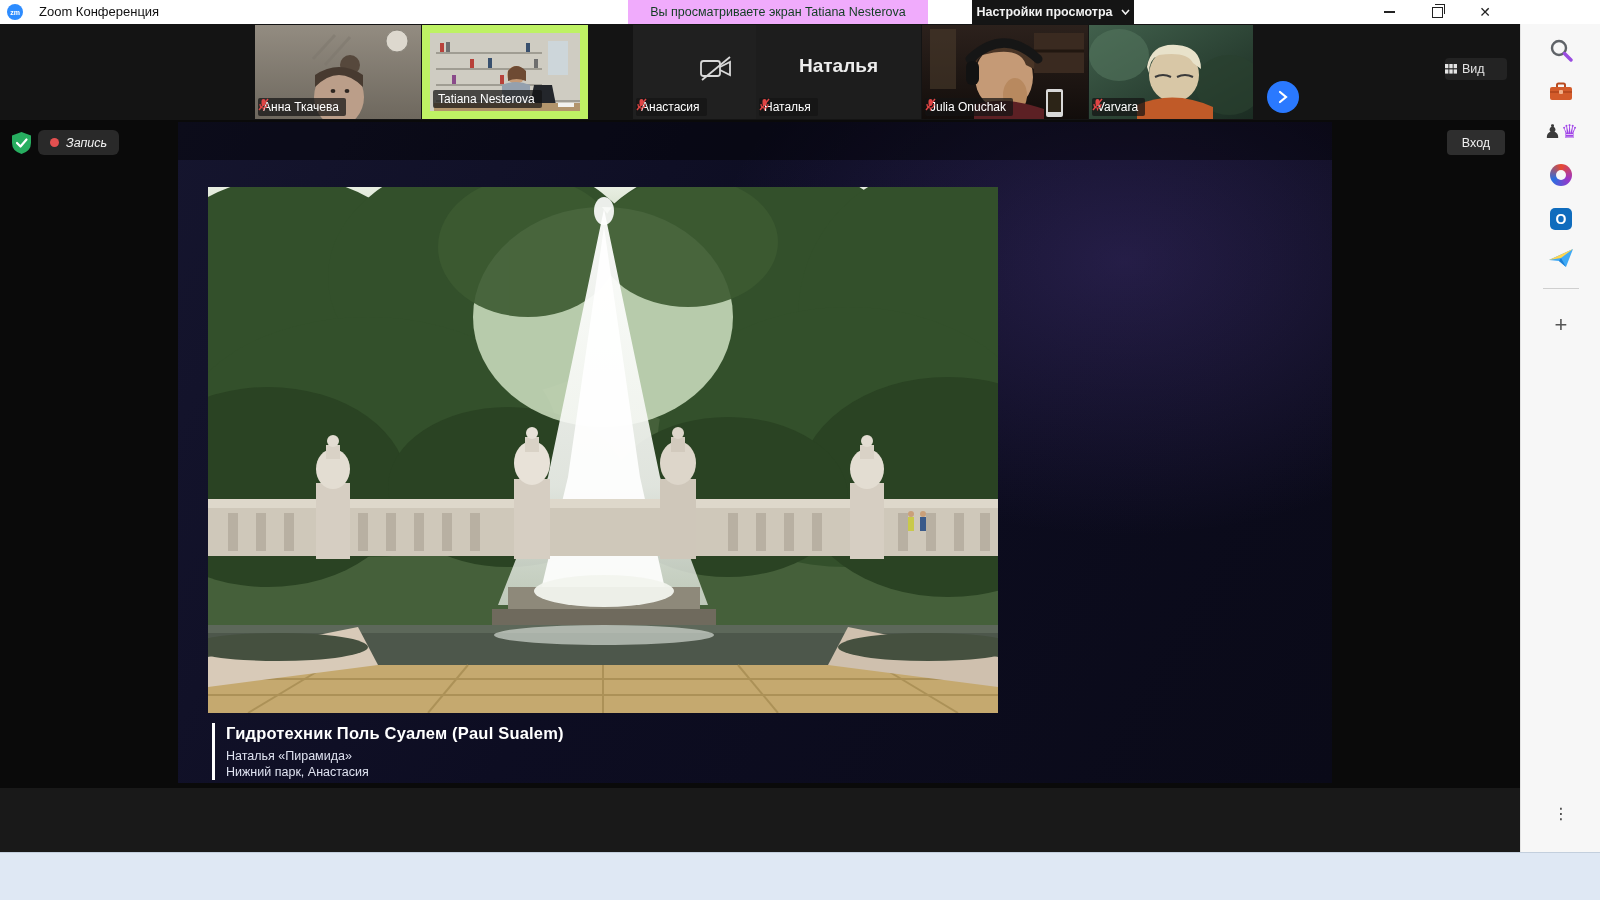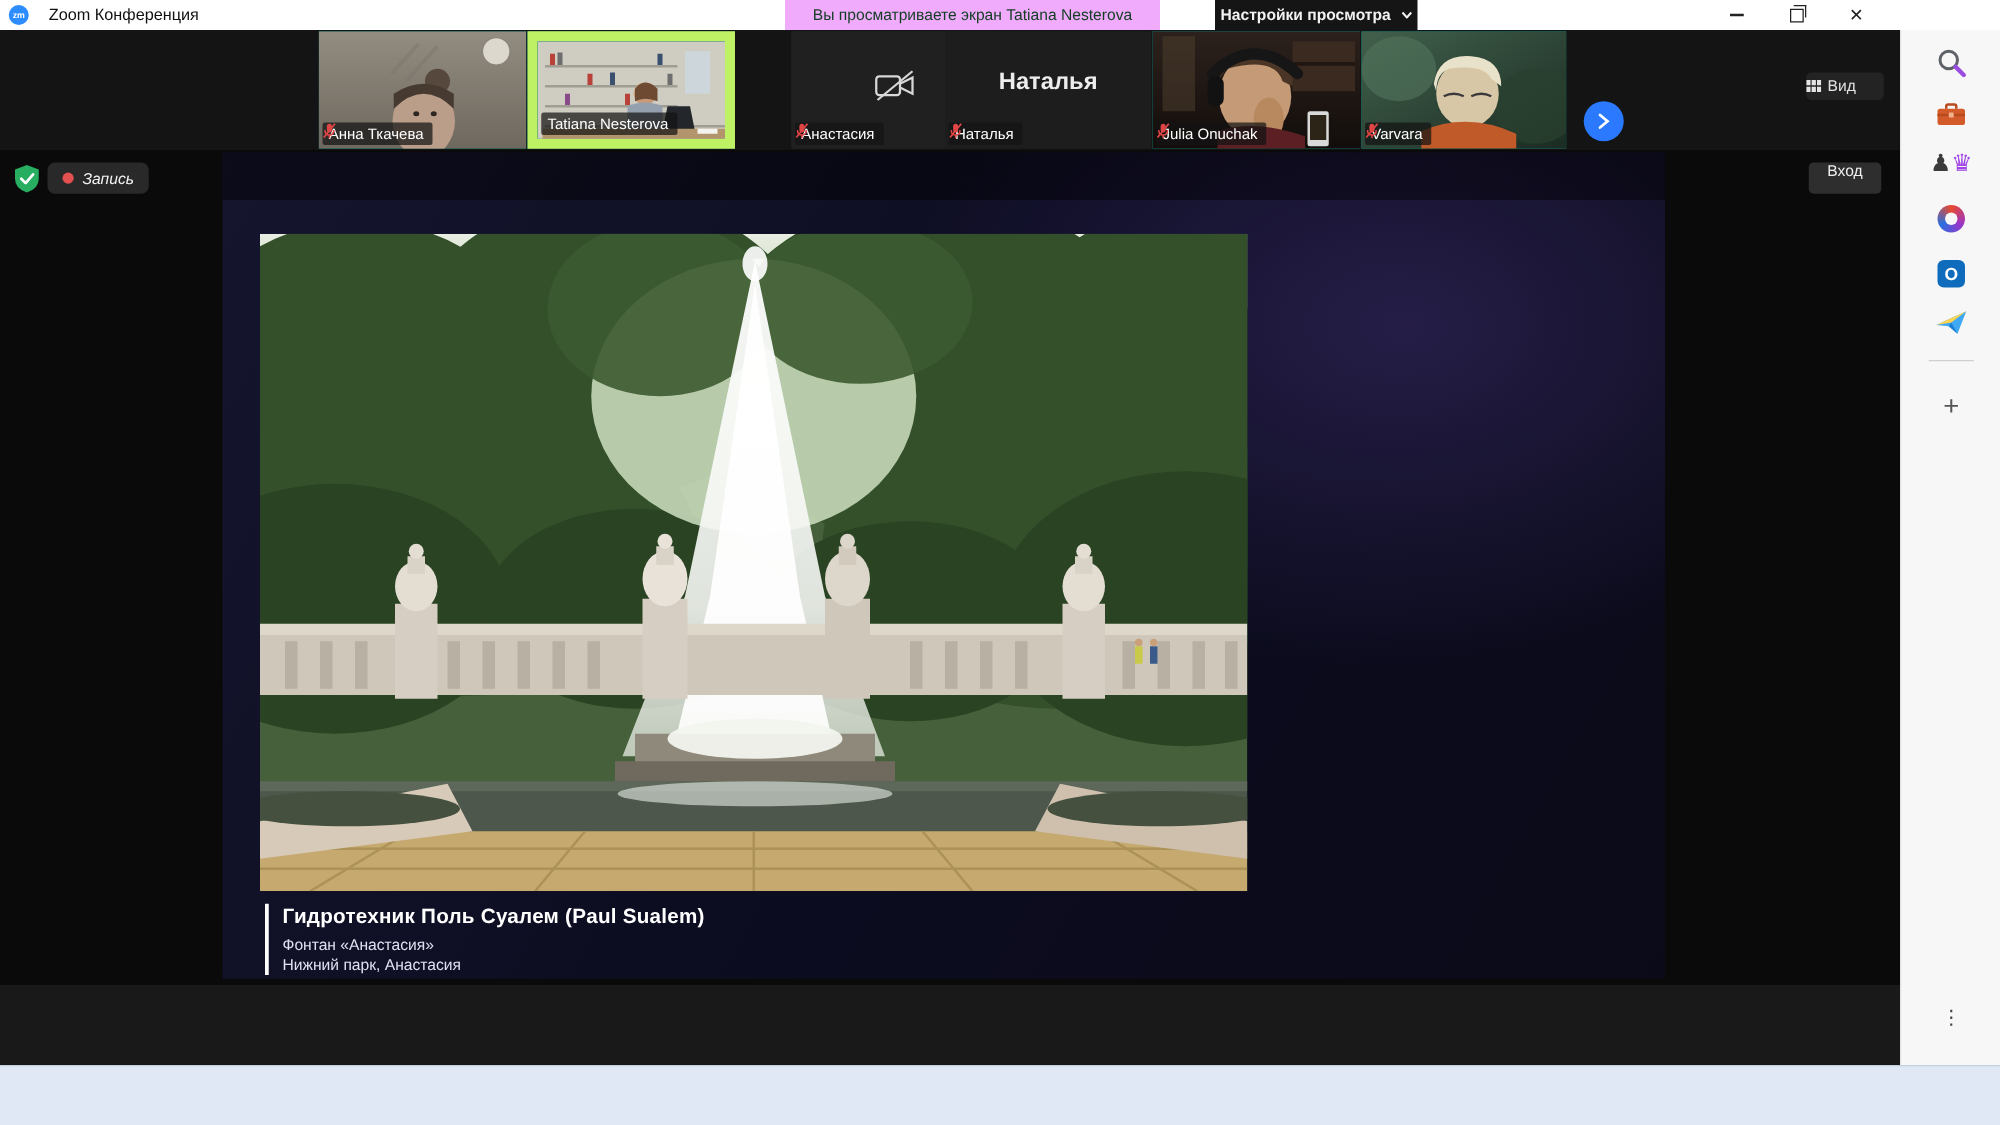--- a/index.html
+++ b/index.html
@@ -31,21 +31,21 @@
   #main{left:0;top:120px;width:1520px;height:668px;background:#0a0a0a;}
   #shared{left:178px;top:122px;width:1154px;height:661px;
           background:linear-gradient(120deg,#15152e 0%,#0d0d22 45%,#0a0a18 100%);}
   #shared .glow{position:absolute;right:0;top:0;width:60%;height:70%;
           background:radial-gradient(ellipse at 70% 30%,rgba(95,70,165,.30),rgba(0,0,0,0) 60%);}
   #shared .topbar{position:absolute;left:0;top:0;width:100%;height:38px;background:rgba(0,0,0,.42);}
   #rec-pill{left:38px;top:130px;height:25px;background:rgba(43,43,43,.95);border-radius:6px;color:#f2f2f2;
             font-size:12.5px;display:flex;align-items:center;gap:7px;padding:0 12px;font-style:italic;}
   .rec-dot{width:9px;height:9px;border-radius:50%;background:#e35050;}
   #enter-pill{left:1447px;top:130px;width:58px;height:25px;background:rgba(48,48,48,.95);border-radius:4px;
-            color:#f0f0f0;font-size:12.5px;display:flex;align-items:flex-start;justify-content:center;cursor:pointer;}
+            color:#f0f0f0;font-size:12.5px;display:flex;align-items:center;justify-content:center;cursor:pointer;}
   #slide-photo{left:208px;top:187px;width:790px;height:526px;overflow:hidden;}
   #caption-bar{left:212px;top:723px;width:3px;height:57px;background:#fff;}
   #cap-head{left:226px;top:724px;color:#ffffff;font-size:16.5px;font-weight:bold;letter-spacing:.2px;}
   #cap-1{left:226px;top:749px;color:#dfe2f0;font-size:12.5px;}
   #cap-2{left:226px;top:765px;color:#dfe2f0;font-size:12.5px;}
   
   #toolbar{left:0;top:788px;width:1520px;height:64px;background:#191919;}
   
   #sidebar{left:1520px;top:24px;width:80px;height:828px;background:#f7f7f7;border-left:1px solid #e3e3e3;}
   .sb-ic{position:absolute;left:0;width:80px;text-align:center;cursor:pointer;}
@@ -373,21 +373,21 @@
   </g>
   <polygon points="0,470 150,440 170,478 0,500" fill="#d8cab8"></polygon>
   <polygon points="790,470 640,440 620,478 790,500" fill="#cfc0ae"></polygon>
   <ellipse cx="70" cy="460" rx="90" ry="14" fill="#45503f"></ellipse>
   <ellipse cx="720" cy="460" rx="90" ry="14" fill="#45503f"></ellipse>
 </svg>
 </div>
 
 <div class="abs" id="caption-bar"></div>
 <div class="abs" id="cap-head">Гидротехник Поль Суалем (Paul Sualem)</div>
-<div class="abs" id="cap-1">Фонтан «Анастасия»</div>
+<div class="abs" id="cap-1">Наталья «Пирамида»</div>
 <div class="abs" id="cap-2">Нижний парк, Анастасия</div>
 
 <div class="abs" id="toolbar">
 
   
   
 
   
   
 

